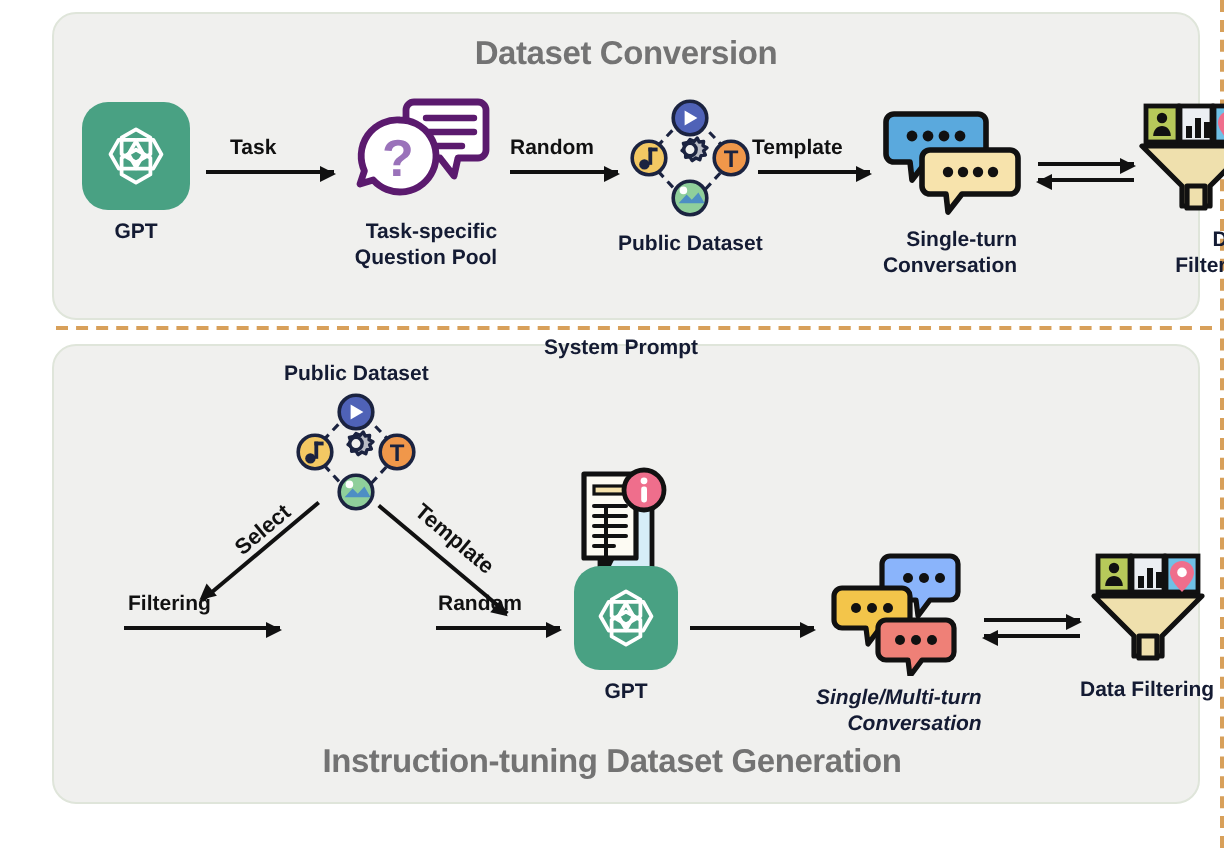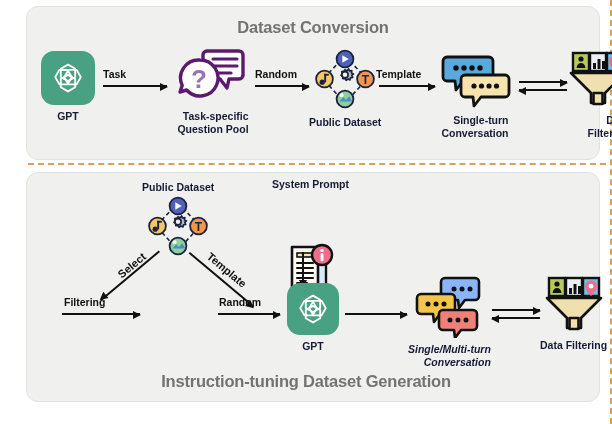--- a/index.html
+++ b/index.html
@@ -87,21 +87,21 @@
           <path fill="none" stroke="#ffffff" stroke-width="1.25" stroke-linejoin="round" d="M12 3.1 7.2 5.85v5.5L12 14.1l4.8-2.75v-5.5z"></path>
           <path fill="none" stroke="#ffffff" stroke-width="1.25" stroke-linejoin="round" d="M12 9.9 7.2 12.65v5.5L12 20.9l4.8-2.75v-5.5z"></path>
           <path fill="none" stroke="#ffffff" stroke-width="1.25" stroke-linejoin="round" d="M6.2 6.6 3.5 11.4l2.75 4.8 5.5.03 2.75-4.77-2.75-4.8z"></path>
           <path fill="none" stroke="#ffffff" stroke-width="1.25" stroke-linejoin="round" d="M17.8 6.6 12.3 6.6 9.5 11.4l2.75 4.8 5.5.03 2.75-4.8z"></path>
         </svg>
       </div>
       <div class="cap">GPT</div>
     </div>
 
     <div class="arrow" style="left:76px;top:78px;width:64px;"></div>
-    <div class="alabel" style="left:76px;top:61px;">Task</div>
+    <div class="alabel" style="left:88px;top:61px;">Task</div>
 
     <div class="node" style="left:150px;top:40px;">
       <div class="glyph" style="width:72px;height:58px;">
         <svg width="72" height="58" viewBox="0 0 72 58" aria-hidden="true">
           <path d="M30 4h32a4 4 0 0 1 4 4v20a4 4 0 0 1-4 4H52l-2 9-7-9H30a4 4 0 0 1-4-4V8a4 4 0 0 1 4-4z" fill="#ffffff" stroke="#5b1a6e" stroke-width="3.4" stroke-linejoin="round"></path>
           <g stroke="#5b1a6e" stroke-width="3.2" stroke-linecap="round">
             <line x1="36" y1="12" x2="60" y2="12"></line>
             <line x1="36" y1="19" x2="60" y2="19"></line>
             <line x1="36" y1="26" x2="54" y2="26"></line>
           </g>
@@ -227,21 +227,21 @@
         <path d="M27.3 52.6l4-4.3 2.6 2.6 3.3-3.6 3.1 5.3z" fill="#4d8ec4"></path>
         <circle cx="29.7" cy="46.2" r="1.9" fill="#ffffff"></circle>
         <g>
           <path d="M33 20.8l2.1.9 1.5-1.7 1 2 2.2-.3-.3 2.2 2 1-1.7 1.5.9 2.1-2.2.3-.6 2.1-2-.9-1.8 1.3-1.1-1.9-2.2.2.1-2.2-1.9-1.1 1.5-1.6-.8-2 2.2-.5z" fill="#b9bcc4" stroke="#1b2340" stroke-width="1.7" stroke-linejoin="round"></path>
           <circle cx="33" cy="25.8" r="3.1" fill="#f0f0ee" stroke="#1b2340" stroke-width="1.7"></circle>
         </g>
       </svg>
     </div>
   </div>
 
-  <div class="node" style="left:272px;top:178px;gap:48px;">
+  <div class="node" style="left:272px;top:168px;gap:48px;">
     <div class="cap" style="margin:0 0 2px 0;">System Prompt</div>
     <div class="glyph" style="width:62px;height:62px;">
       <svg width="62" height="62" viewBox="0 0 62 62" aria-hidden="true">
         <path d="M20 12h26v42H20z" fill="#d6edf7" stroke="#111" stroke-width="2.4" stroke-linejoin="round"></path>
         <path d="M12 6h26v42H12z" fill="#fdfbf3" stroke="#111" stroke-width="2.6" stroke-linejoin="round"></path>
         <rect x="17" y="12" width="16" height="4" fill="#f7e3ac" stroke="#111" stroke-width="1.6"></rect>
         <g stroke="#111" stroke-width="2" stroke-linecap="round">
           <line x1="17" y1="22" x2="33" y2="22"></line>
             <line x1="17" y1="27" x2="33" y2="27"></line>
           <line x1="17" y1="32" x2="33" y2="32"></line>

